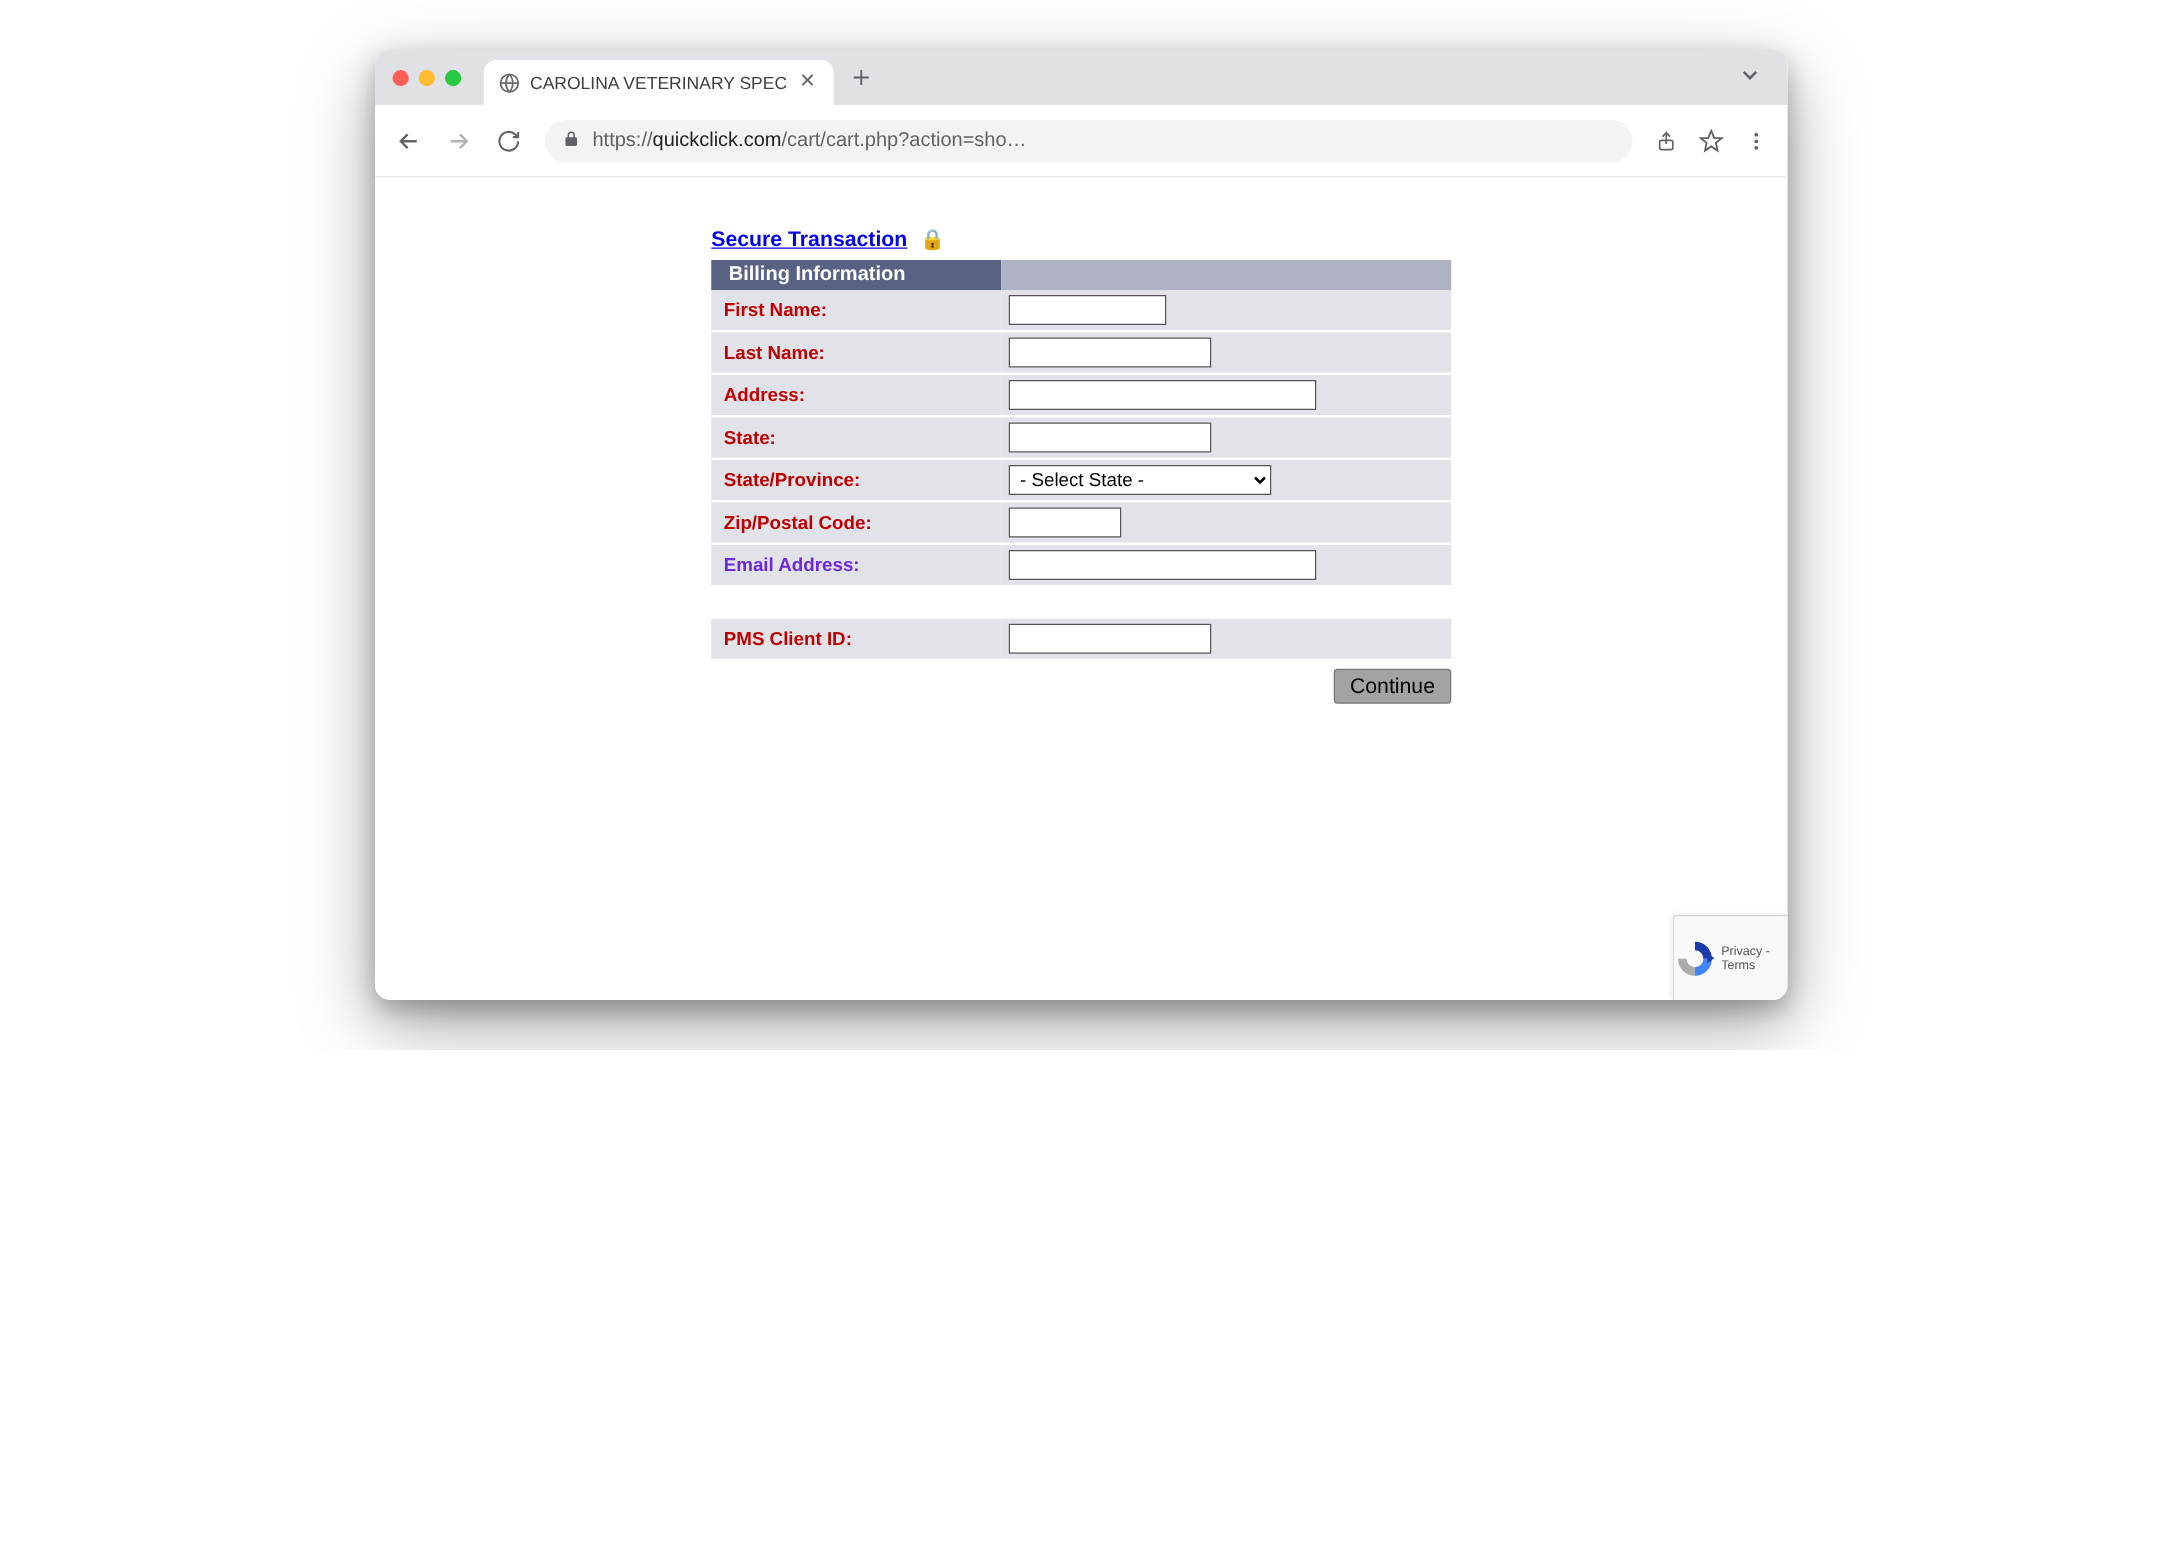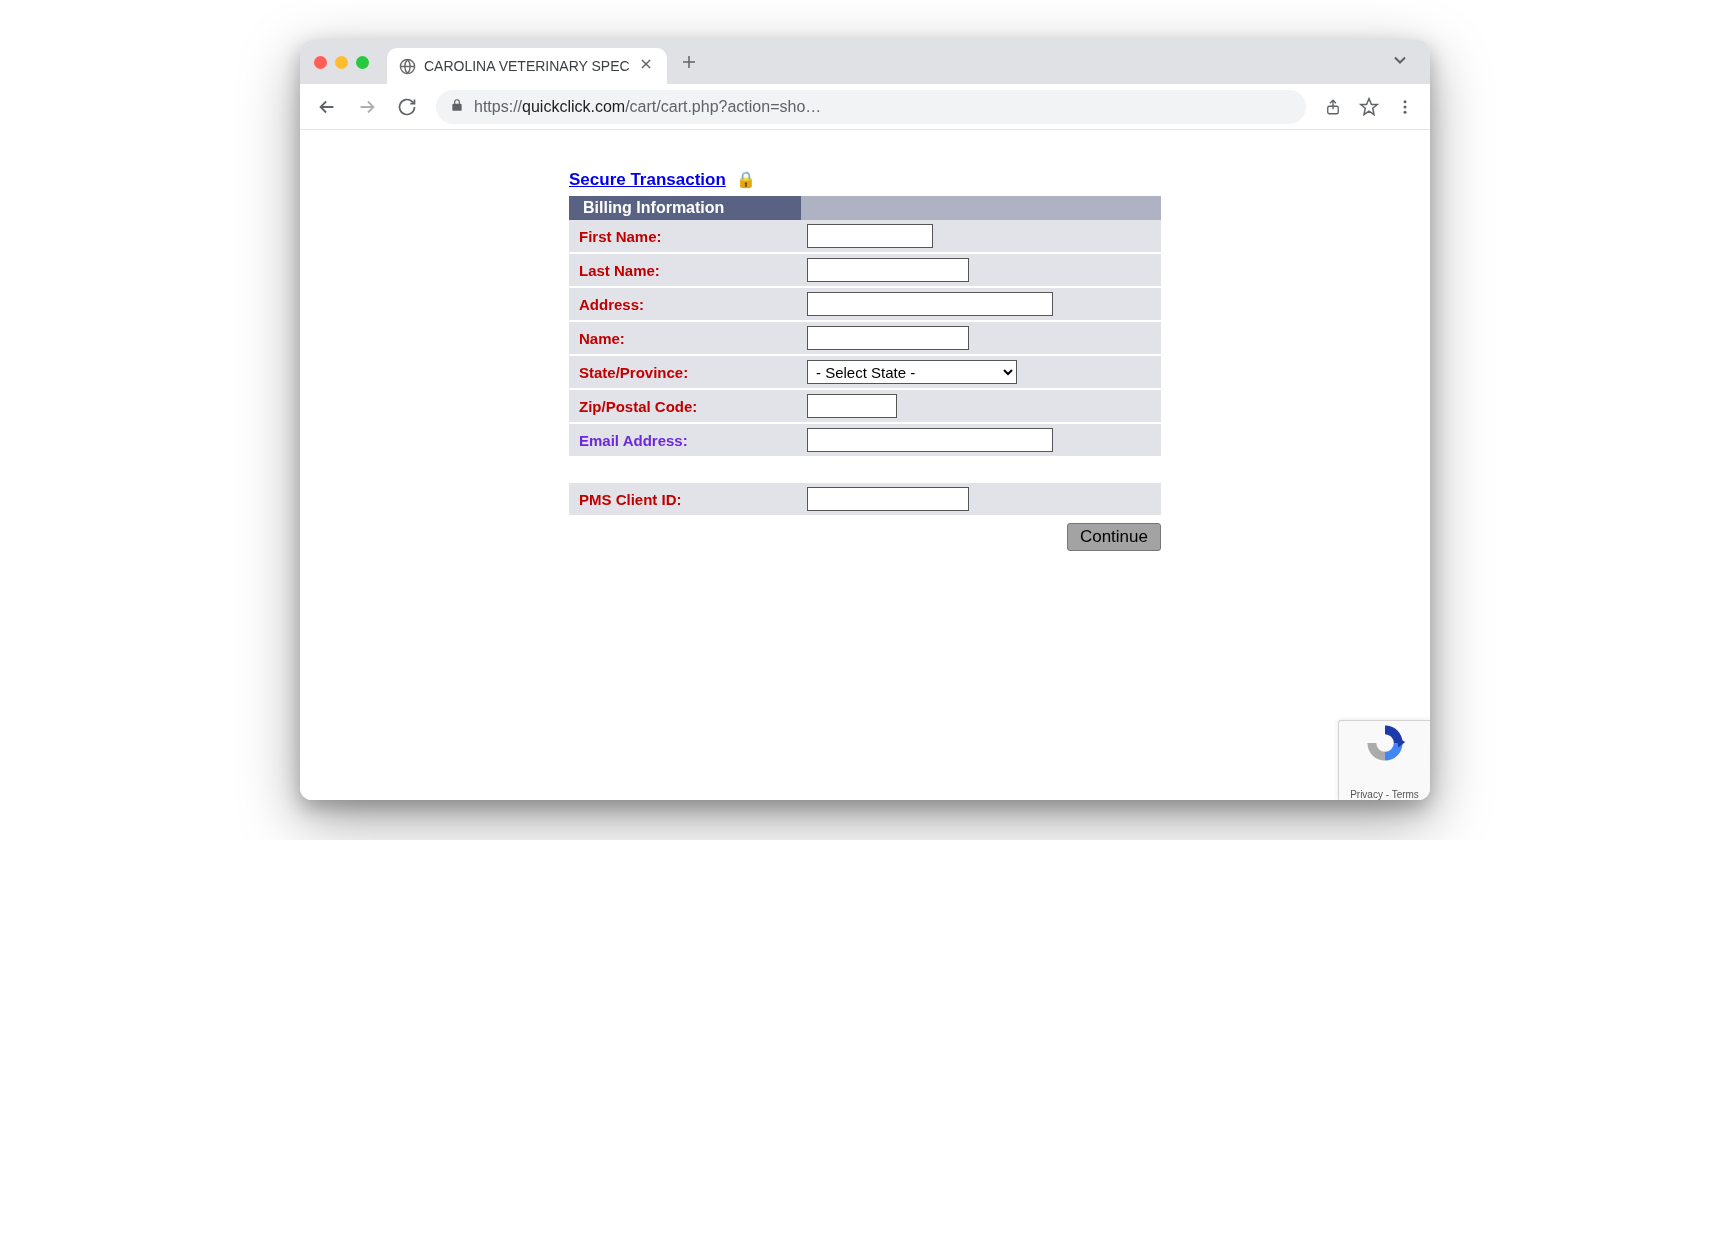--- a/index.html
+++ b/index.html
@@ -77,21 +77,21 @@
       cursor: pointer;
       border-radius: 50%;
     }
     .title-bar-right {
       margin-left: auto;
       color: #5f6368;
       font-size: 18px;
       padding-right: 6px;
     }
     .nav-bar {
-      height: 46px;
+      height: 58px;
       background: #fff;
       border-bottom: 1px solid #e4e4e4;
       display: flex;
       align-items: center;
       padding: 0 10px;
       gap: 6px;
     }
     .nav-btn {
       width: 34px; height: 34px;
       display: flex; align-items: center; justify-content: center;
@@ -207,29 +207,28 @@
       padding: 3px 12px;
       font-size: 17px;
       border-radius: 3px;
       cursor: pointer;
     }
     .recaptcha-badge {
       position: absolute;
       right: 0;
       bottom: 0;
       width: 92px;
-      height: 80px;
+      height: 68px;
       background: #f9f9f9;
       border: 1px solid #d3d3d3;
       border-right: none;
       border-bottom: none;
       border-radius: 3px 0 0 0;
       box-shadow: 0 0 5px rgba(0,0,0,0.1);
       display: flex;
-      flex-direction: column;
       align-items: center;
       justify-content: space-between;
       gap: 4px;
     }
     .recaptcha-logo {
       width: 44px; height: 44px;
     }
     .recaptcha-text {
       font-size: 10px;
       color: #555;
@@ -340,21 +339,21 @@
         </tr>
         <tr>
           <td class="label-cell required">Last Name:</td>
           <td class="input-cell"><input type="text" style="width: 162px;"></td>
         </tr>
         <tr>
           <td class="label-cell required">Address:</td>
           <td class="input-cell"><input type="text" style="width: 246px;"></td>
         </tr>
         <tr>
-          <td class="label-cell required">Name:</td>
+          <td class="label-cell required">State:</td>
           <td class="input-cell"><input type="text" style="width: 162px;"></td>
         </tr>
         <tr>
           <td class="label-cell required">State/Province:</td>
           <td class="input-cell">
             <select style="width:210px">
               <option>- Select State -</option>
             </select>
           </td>
         </tr>

